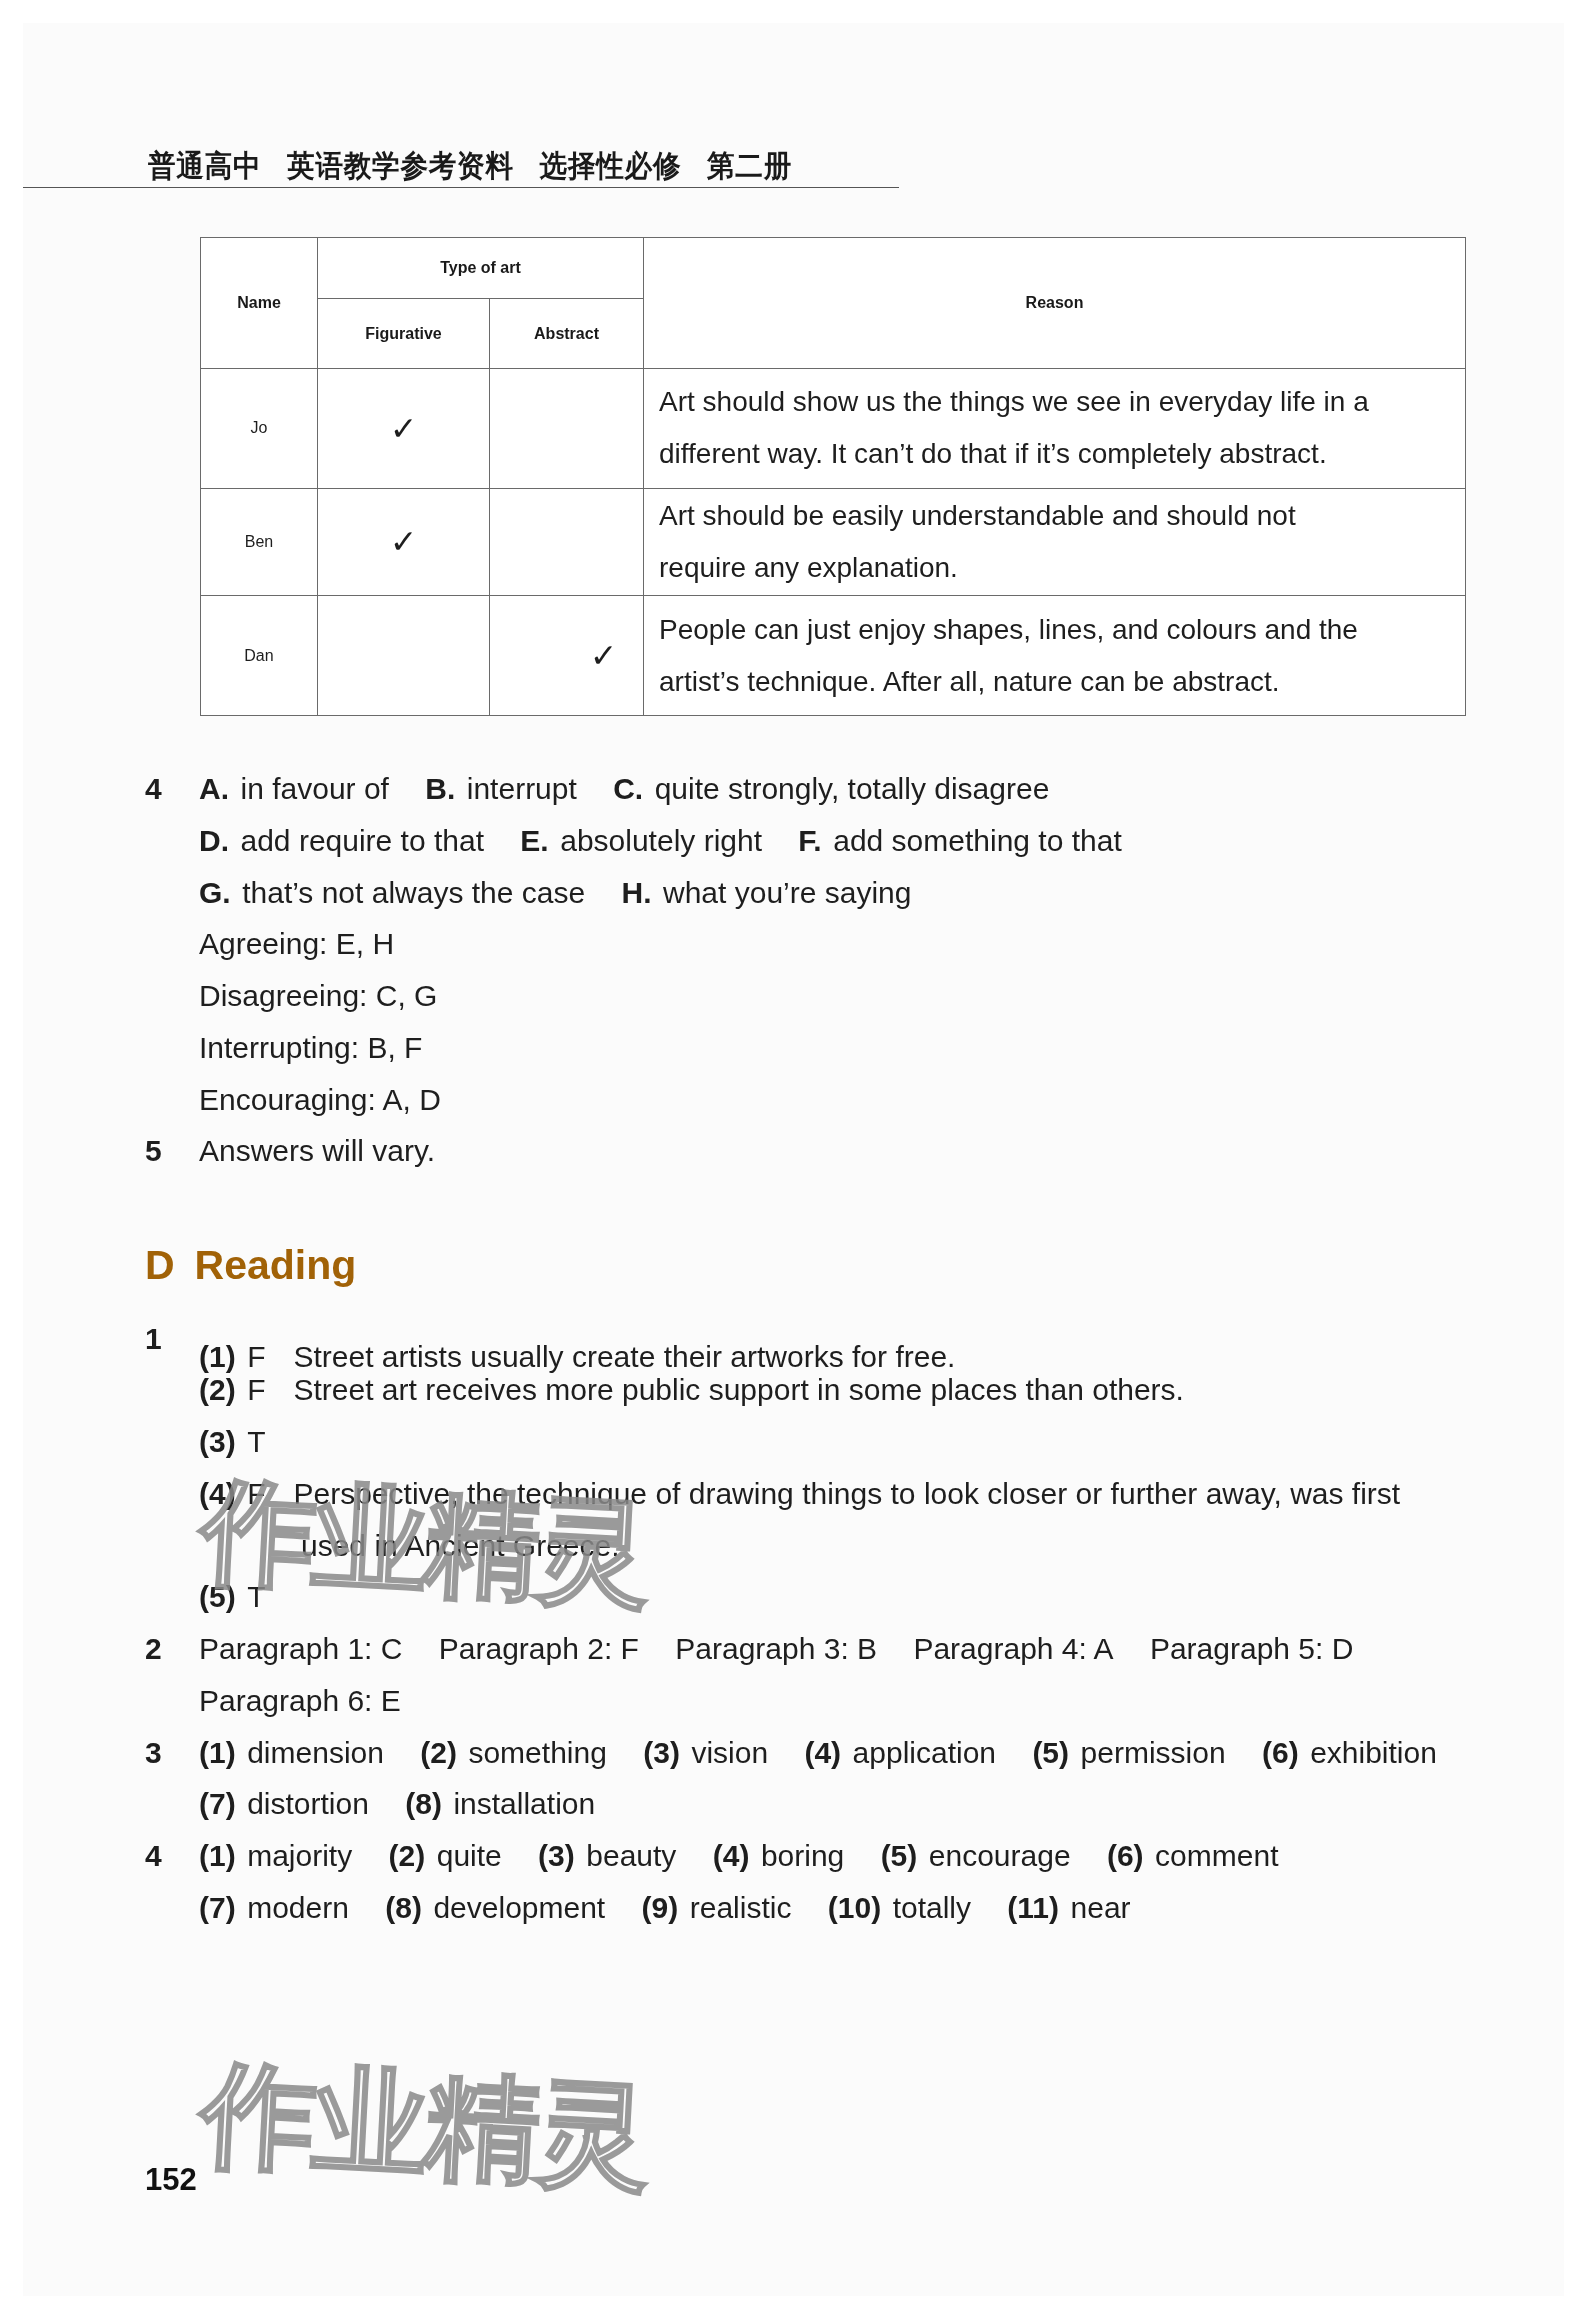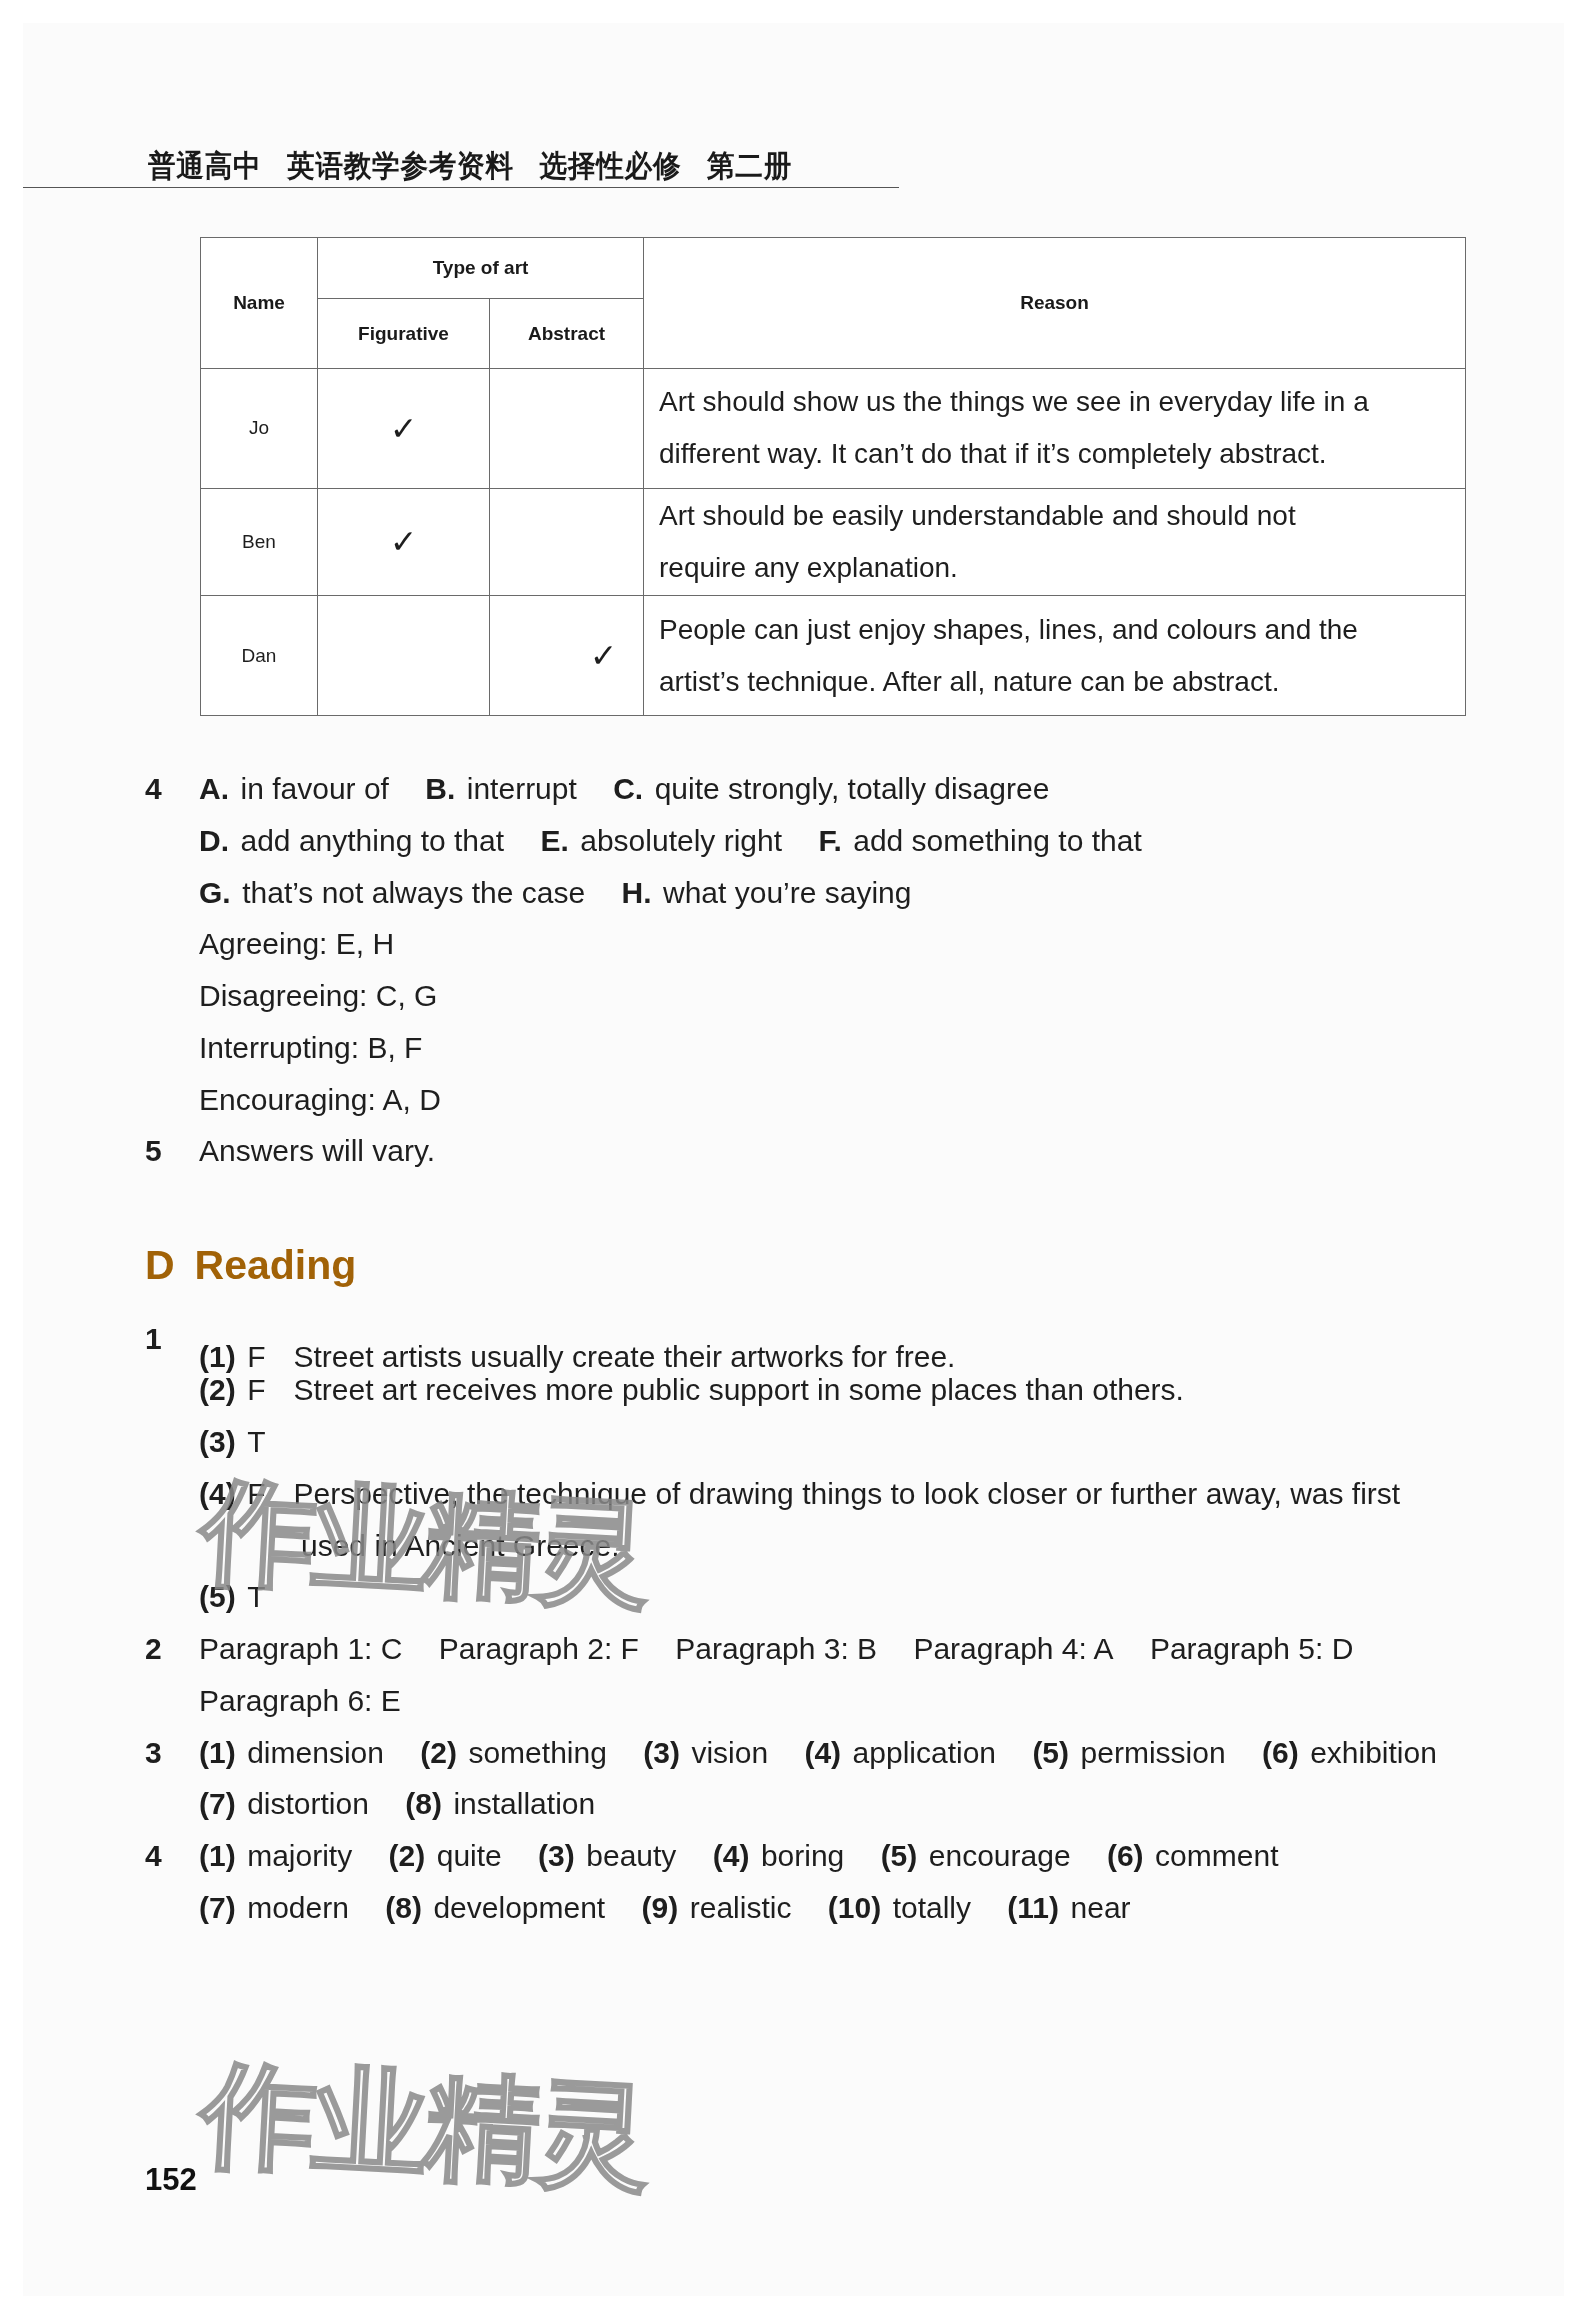--- a/index.html
+++ b/index.html
@@ -23,21 +23,21 @@
   .header-rule {
     left: 23px; top: 187px; width: 876px; height: 0; border-top: 1.6px solid #555;
   }
 
   
   .art-table {
     position: absolute; left: 200px; top: 237px; width: 1266px; height: 479px;
     border-collapse: collapse; table-layout: fixed; background: #fff;
   }
   .art-table td, .art-table th {
-    border: 1.6px solid #6a6a6a; padding: 0; font-size: 19px;
+    border: 1.6px solid #6a6a6a; padding: 0; font-size: 16px;
   }
   .art-table th { font-weight: bold; text-align: center; color: #1a1a1a; }
   .art-table td.name { text-align: center; }
   .art-table td.check { text-align: center; font-size: 33px; font-family: "DejaVu Sans", sans-serif; }
   .art-table td.reason { padding: 0 15px; line-height: 52px; font-size: 28px; }
 
   .line { font-size: 30px; line-height: 36px; }
   .num { font-weight: bold; }
   .b { font-weight: bold; }
   .gap { display: inline-block; width: 28px; }
@@ -108,21 +108,21 @@
 </tbody>
   </table>
 
 <div class="abs line num" style="left:145px; top:771px;">4</div>
 <div class="abs line" style="left:199px; top:771px;">
   <span class="b">A.</span><span class="sgap"></span><span>in favour of</span><span class="gap"></span>
   <span class="b">B.</span><span class="sgap"></span><span>interrupt</span><span class="gap"></span>
   <span class="b">C.</span><span class="sgap"></span><span>quite strongly, totally disagree</span>
 </div>
 <div class="abs line" style="left:199px; top:823px;">
-  <span class="b">D.</span><span class="sgap"></span><span>add anything to that</span><span class="gap"></span>
+  <span class="b">D.</span><span class="sgap"></span><span>add require to that</span><span class="gap"></span>
   <span class="b">E.</span><span class="sgap"></span><span>absolutely right</span><span class="gap"></span>
   <span class="b">F.</span><span class="sgap"></span><span>add something to that</span>
 </div>
 <div class="abs line" style="left:199px; top:875px;">
   <span class="b">G.</span><span class="sgap"></span><span>that’s not always the case</span><span class="gap"></span>
   <span class="b">H.</span><span class="sgap"></span><span>what you’re saying</span>
 </div>
 <div class="abs line" style="left:199px; top:926px;">Agreeing: E, H</div>
 <div class="abs line" style="left:199px; top:978px;">Disagreeing: C, G</div>
 <div class="abs line" style="left:199px; top:1030px;">Interrupting: B, F</div>

